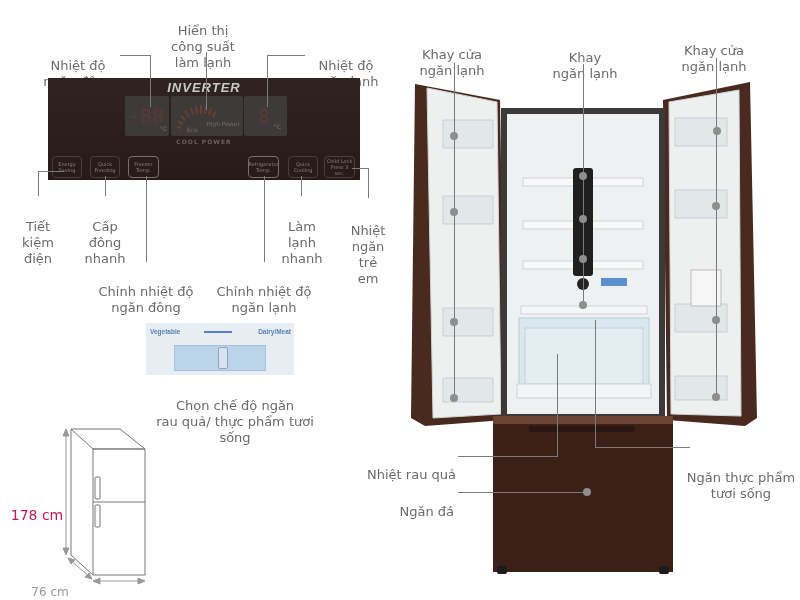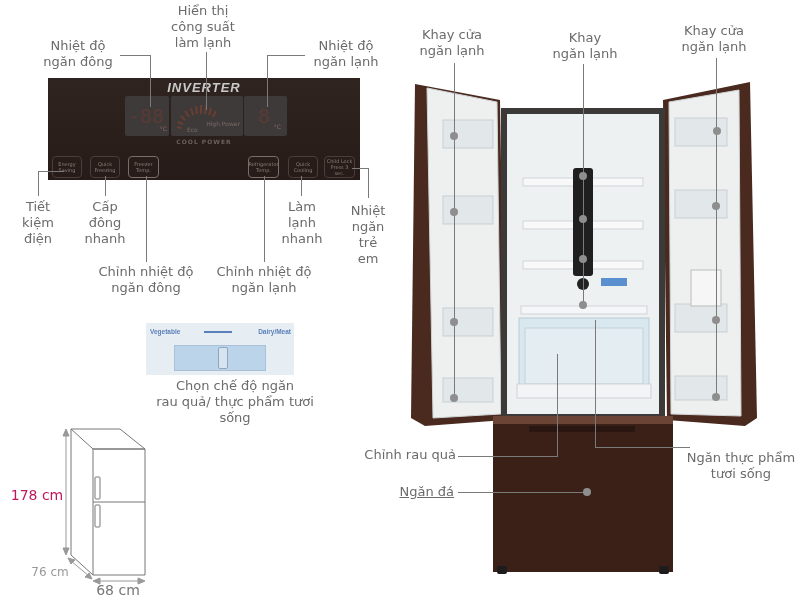--- a/index.html
+++ b/index.html
@@ -1,18 +1,18 @@
 <!DOCTYPE html>
 <html><head>
 <meta charset="utf-8">
 <style>
   * { margin:0; padding:0; box-sizing:border-box; }
   html, body { width:800px; height:600px; background:#ffffff; overflow:hidden; }
   body { position:relative; font-family:"DejaVu Sans", "Liberation Sans", sans-serif; color:#666; }
-  .lbl { position:absolute; font-size:13px; line-height:16px; color:#6b6b6b; text-align:center; white-space:pre-line; }
+  .lbl { position:absolute; font-size:13px; line-height:16px; color:#6b6b6b; text-align:center; white-space:pre-line;margin-top:20px; }
   .ln { position:absolute; background:#7a7a7a; }
   .dot { position:absolute; width:8px; height:8px; border-radius:50%; background:#8e8e8e; }
 
   
   .panel { position:absolute; left:48px; top:78px; width:312px; height:102px; background:#2b1f1c;
     background-image:linear-gradient(180deg,#302420 0%,#261b18 100%); }
   .inverter { position:absolute; left:0; width:100%; top:2px; text-align:center; font-size:13px; font-weight:bold;
     font-style:italic; letter-spacing:1px; color:#c9c9c9; font-family:"Liberation Sans", sans-serif; }
   .disp { position:absolute; top:18px; height:40px; background:#3f3a3a; border-radius:2px; }
   .seg { position:absolute; font-family:"DejaVu Sans Mono", monospace; color:#5a3a34; font-size:20px; }
@@ -228,17 +228,17 @@
 <div class="dot" style="left:712px;top:316px;"></div>
 <div class="dot" style="left:712px;top:393px;"></div>
 
 <div class="ln" style="left:595px;top:320px;width:1px;height:128px;"></div>
 <div class="ln" style="left:595px;top:447px;width:95px;height:1px;"></div>
 <div class="lbl" style="left:686px;top:450px;width:110px;">Ngăn thực phẩm
 tươi sống</div>
 
 <div class="ln" style="left:557px;top:354px;width:1px;height:102px;"></div>
 <div class="ln" style="left:458px;top:456px;width:100px;height:1px;"></div>
-<div class="lbl" style="left:362px;top:447px;width:94px;text-align:right;">Chỉnh rau quả</div>
+<div class="lbl" style="left:362px;top:447px;width:94px;text-align:right;">Nhiệt rau quả</div>
 
 <div class="ln" style="left:458px;top:492px;width:128px;height:1px;"></div>
 <div class="dot" style="left:583px;top:488px;"></div>
-<div class="lbl" style="left:390px;top:484px;width:64px;text-align:right;text-decoration:underline;">Ngăn đá</div>
+<div class="lbl" style="left:390px;top:484px;width:64px;text-align:right;">Ngăn đá</div>
 
 </body></html>

